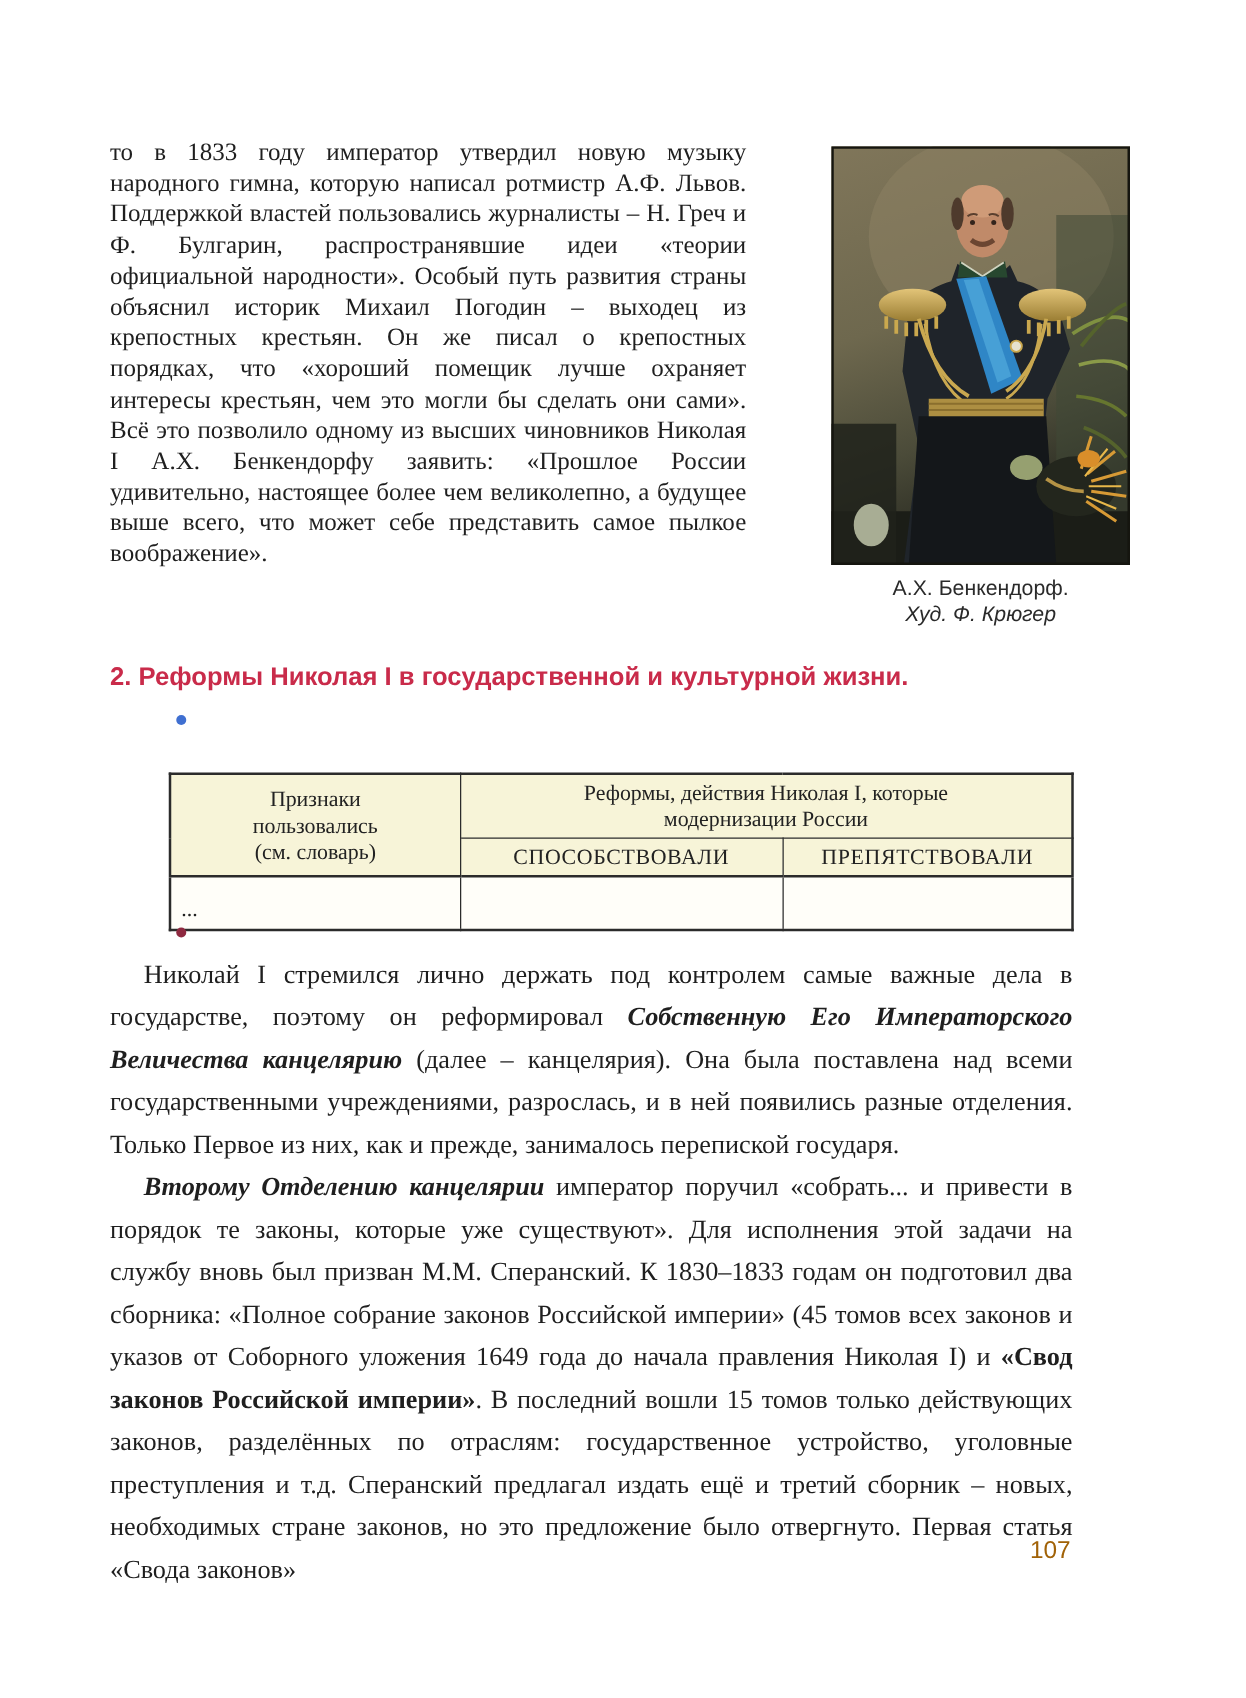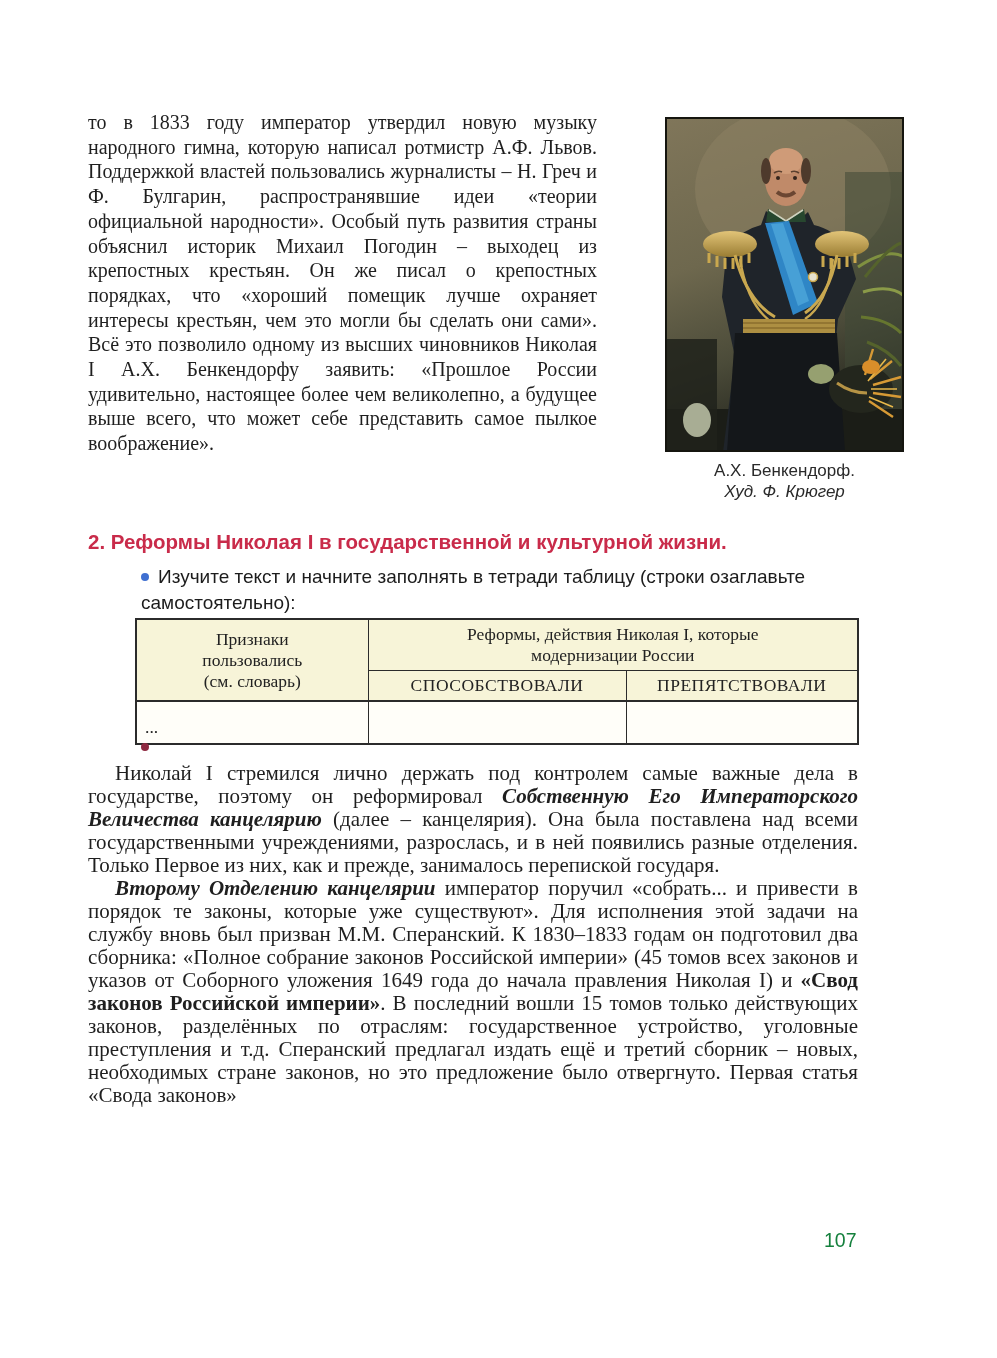--- a/index.html
+++ b/index.html
@@ -63,30 +63,30 @@
   td.sub{height:29px;letter-spacing:.5px;}
   tr.bodyrow td{
     background:#fffef9;height:36px;text-align:left;vertical-align:bottom;
     padding:0 6px 5px 8px;border-top-width:2px;
   }
   td.c1{line-height:21px;}
 
   
   #main-paragraphs{
     left:88px;top:762px;width:770px;
-    font-size:21px;line-height:23px;text-align:justify;
+    font-size:21px;line-height:34px;text-align:justify;
   }
   #main-paragraphs p{margin:0;text-indent:27px;}
   .bi{font-style:italic;font-weight:bold;}
   .b{font-weight:bold;}
 
   
   #page-number{
     left:824px;top:1229px;font-family:"Liberation Sans", sans-serif;
-    font-size:19.5px;color:#15803d;
+    font-size:19.5px;color:#a16207;
   }
 </style>
 </head>
 <body>
 
 <div id="intro-text" class="abs">то в 1833 году император утвердил новую музыку народного гимна, которую написал ротмистр А.Ф. Львов. Поддержкой властей пользовались журналисты – Н. Греч и Ф. Булгарин, распространявшие идеи «теории официальной народности». Особый путь развития страны объяснил историк Михаил Погодин – выходец из крепостных крестьян. Он же писал о крепостных порядках, что «хороший помещик лучше охраняет интересы крестьян, чем это могли бы сделать они сами». Всё это позволило одному из высших чиновников Николая I А.Х. Бенкендорфу заявить: «Прошлое России удивительно, настоящее более чем великолепно, а будущее выше всего, что может себе представить самое пылкое воображение».</div>
 
 <figure id="portrait-figure" class="abs" style="margin:0;">
   <svg width="239" height="335" viewBox="0 0 239 335" aria-hidden="true">
     <defs>
@@ -163,21 +163,21 @@
   </svg>
   <figcaption class="caption">
     <div>А.Х. Бенкендорф.</div>
     <div class="it">Худ. Ф. Крюгер</div>
   </figcaption>
 </figure>
 
 <div id="section-heading" class="abs">2. Реформы Николая I в государственной и культурной жизни.</div>
 
 <div id="task-1" class="abs task">
-  <span class="dot dot-blue"></span><span>Изучите текст и начните заполнять в тетради таблицу (строки озаглавьте самостоятельно):</span>
+  <span class="dot dot-blue"></span>
 </div>
 
 <div id="table-wrap" class="abs">
   <table class="mod">
     <colgroup>
         <col style="width:232px">
         <col style="width:258px">
         <col style="width:232px">
       </colgroup>
     <tbody>

